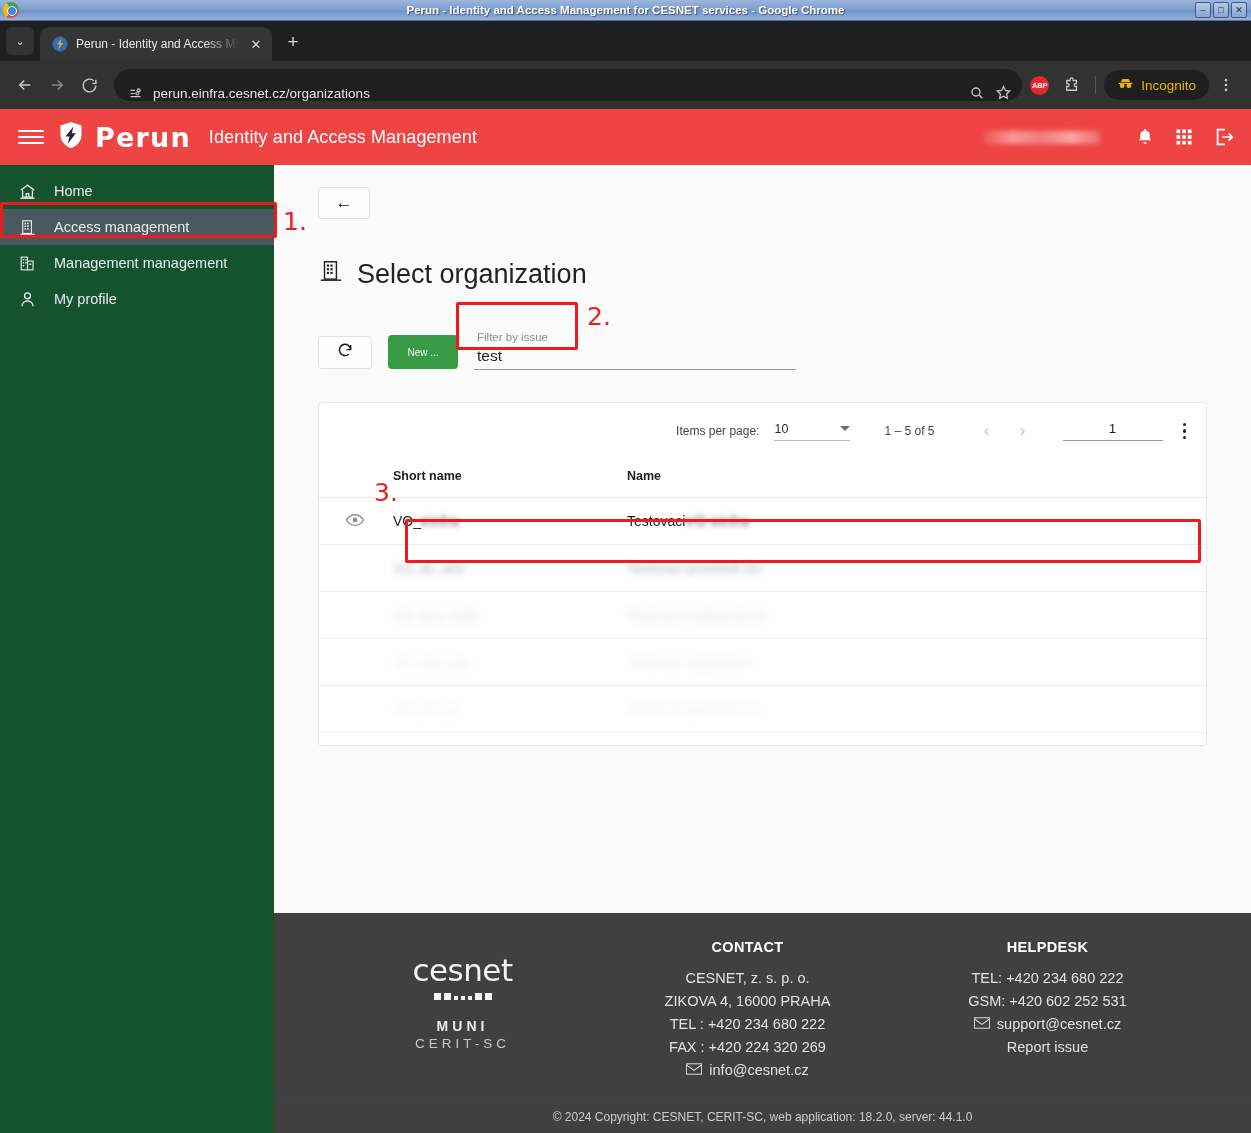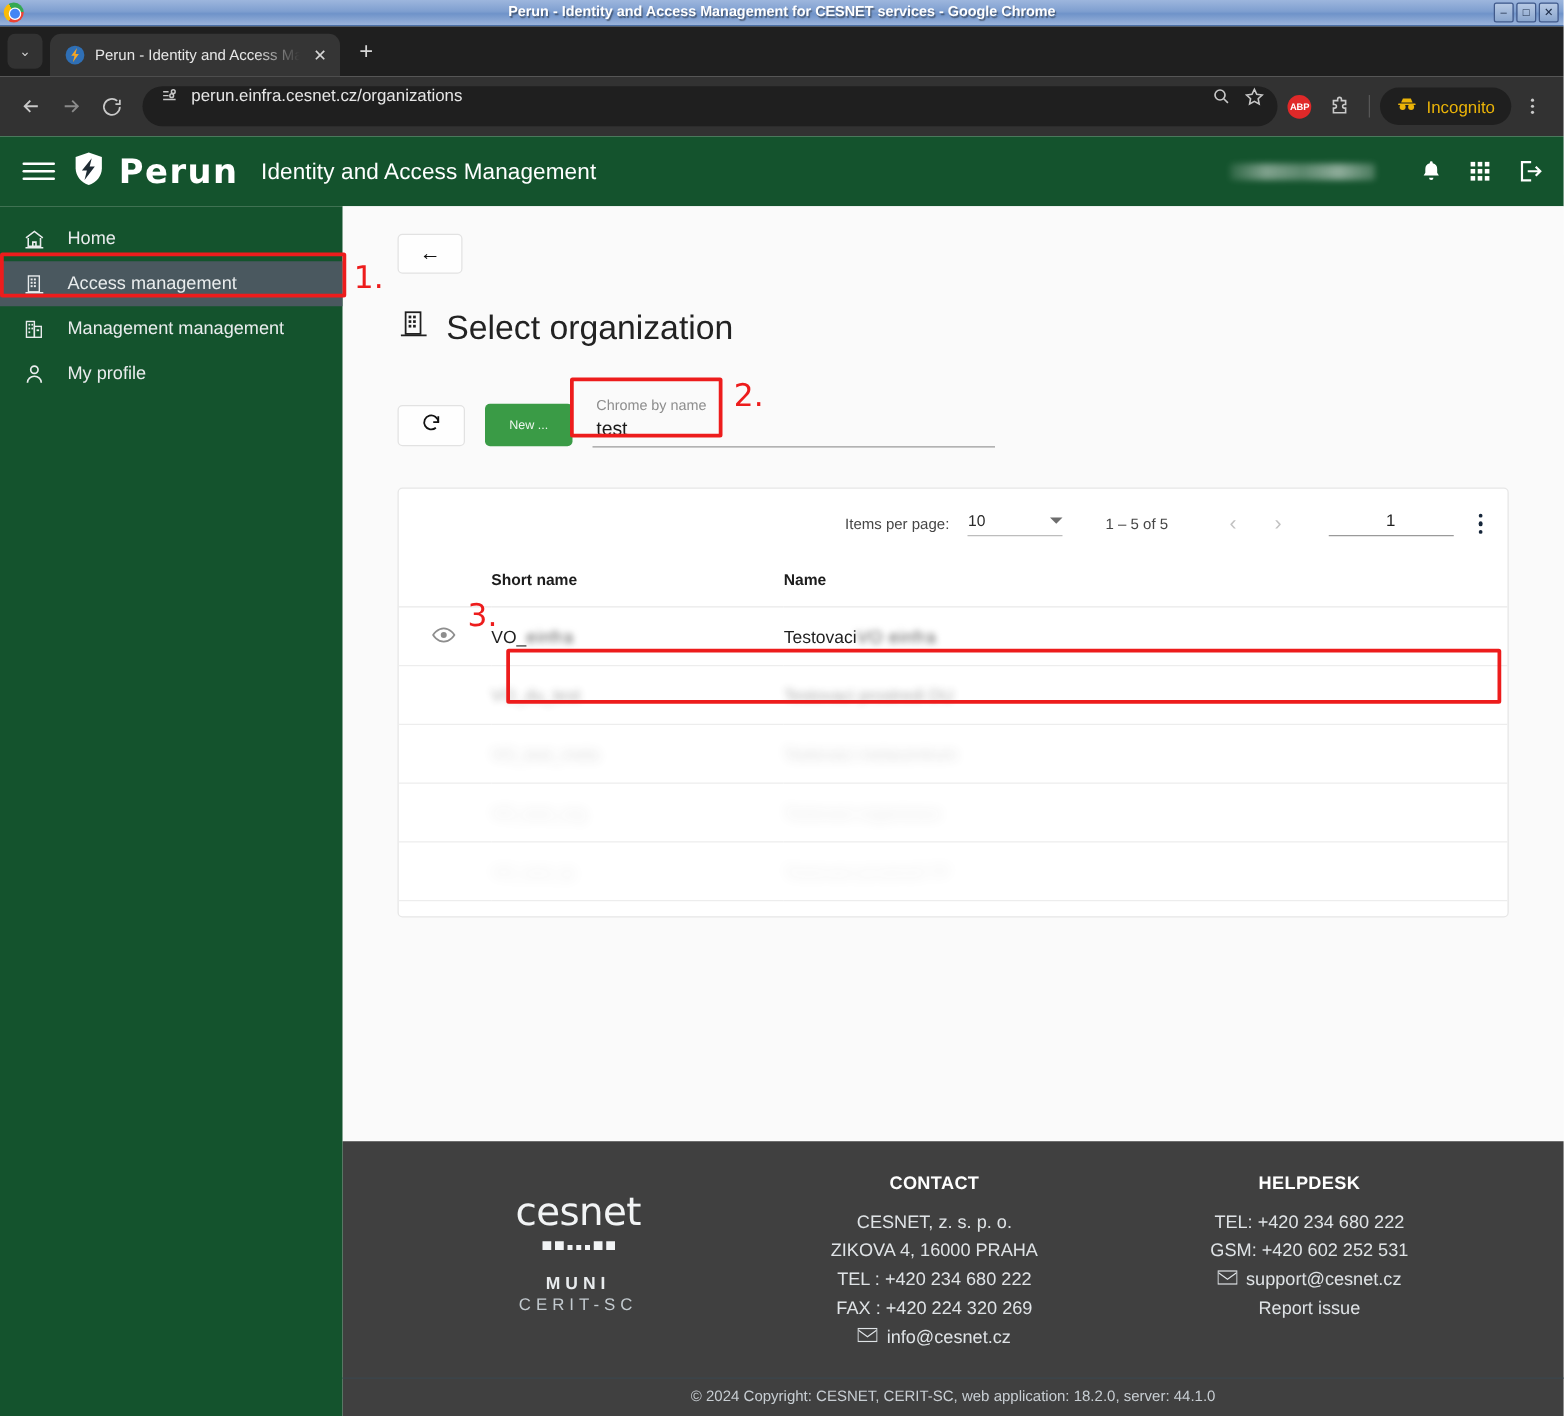--- a/index.html
+++ b/index.html
@@ -82,42 +82,42 @@
   }
   .nav-btn {
     width: 30px; height: 30px; border-radius: 50%;
     display: flex; align-items: center; justify-content: center;
     color: #c9c9c9;
   }
   .nav-btn.dim { color: #8a8a8a; }
   .omnibox {
     flex: 1 1 auto; height: 32px; margin: 0 6px 0 8px;
     background: #1f1f1f; border-radius: 16px;
-    display: flex; align-items: flex-start; padding: 0 6px 0 14px; gap: 10px;
+    display: flex; align-items: flex-end; padding: 0 6px 0 14px; gap: 10px;
   }
   .omni-url { font-size: 13.5px; color: #e6e6e6; flex: 1 1 auto; white-space: nowrap; }
   .omni-icon { color: #c7c7c7; display: flex; align-items: center; }
   .ext-abp {
     width: 19px; height: 19px; border-radius: 50%;
     background: #e02929; color: #fff; font-size: 7.5px; font-weight: bold;
     display: flex; align-items: center; justify-content: center;
     letter-spacing: -0.2px;
   }
   .toolbar-sep { width: 1px; height: 18px; background: #565656; margin: 0 6px; }
   .incognito-pill {
     height: 30px; background: #1f1f1f; border-radius: 15px;
     display: flex; align-items: center; gap: 7px; padding: 0 13px;
     color: #eab308; font-size: 13.5px;
   }
 
   
   .app { width: 1251px; height: 1024px; display: flex; flex-direction: column; background: #fafafa; }
 
   .app-header {
-    height: 56px; background: #14532d;
+    height: 56px; background: #ef4444;
     display: flex; align-items: center; padding: 0 16px 0 14px; gap: 0;
     flex: 0 0 auto;
   }
   .hamburger { width: 30px; display: flex; flex-direction: column; gap: 4px; padding-left: 4px; }
   .hamburger i { display: block; height: 2px; background: #fff; border-radius: 1px; }
   .brand { display: flex; align-items: center; gap: 9px; margin-left: 12px; }
   .brand-logo-text {
     font-size: 27px; font-weight: bold; color: #fff; letter-spacing: 1.2px;
     font-family: "DejaVu Sans", sans-serif;
   }
@@ -148,21 +148,21 @@
   .content-col { flex: 1 1 auto; display: flex; flex-direction: column; min-width: 0; background: #fafafa; }
   .content-main { flex: 1 1 auto; padding: 22px 44px 0 44px; position: relative; }
 
   .back-btn {
     width: 52px; height: 32px; border: 1px solid #e2e2e2; border-radius: 4px;
     background: #fefefe; display: flex; align-items: center; justify-content: center;
     color: #111; font-size: 17px;
   }
   .page-title {
     display: flex; align-items: center; gap: 13px;
-    margin-top: 27px; font-size: 27px; color: #222; font-weight: 400;
+    margin-top: 39px; font-size: 27px; color: #222; font-weight: 400;
   }
 
   .toolbar-row { display: flex; align-items: flex-end; gap: 16px; margin-top: 38px; }
   .refresh-btn {
     width: 54px; height: 33px; border: 1px solid #e2e2e2; border-radius: 4px;
     background: #fefefe; display: flex; align-items: center; justify-content: center;
     color: #111; font-size: 17px; margin-bottom: 1px;
   }
   .new-btn {
     height: 34px; min-width: 70px; padding: 0 15px;
@@ -480,21 +480,21 @@
             <span>
               <svg width="18" height="18" viewBox="0 0 24 24" fill="none" stroke="#111" stroke-width="1.9">
                 <path d="M19.5 11.5a7.5 7.5 0 1 0-2.6 6.1"></path>
                   <path d="M19.5 5.4v6.1h-5.4"></path>
                 </svg>
             </span>
           </div>
           <button class="new-btn">New ...</button>
           <div class="filter-wrap">
             <div class="filter-field">
-              <span class="filter-label">Chrome by name</span>
+              <span class="filter-label">Filter by issue</span>
               <input class="filter-value" value="test" style="">
             </div>
           </div>
         </div>
 
         <div class="card">
 
           <div class="paginator">
             <span class="pg-label">Items per page:</span>
             <span class="pg-select">

